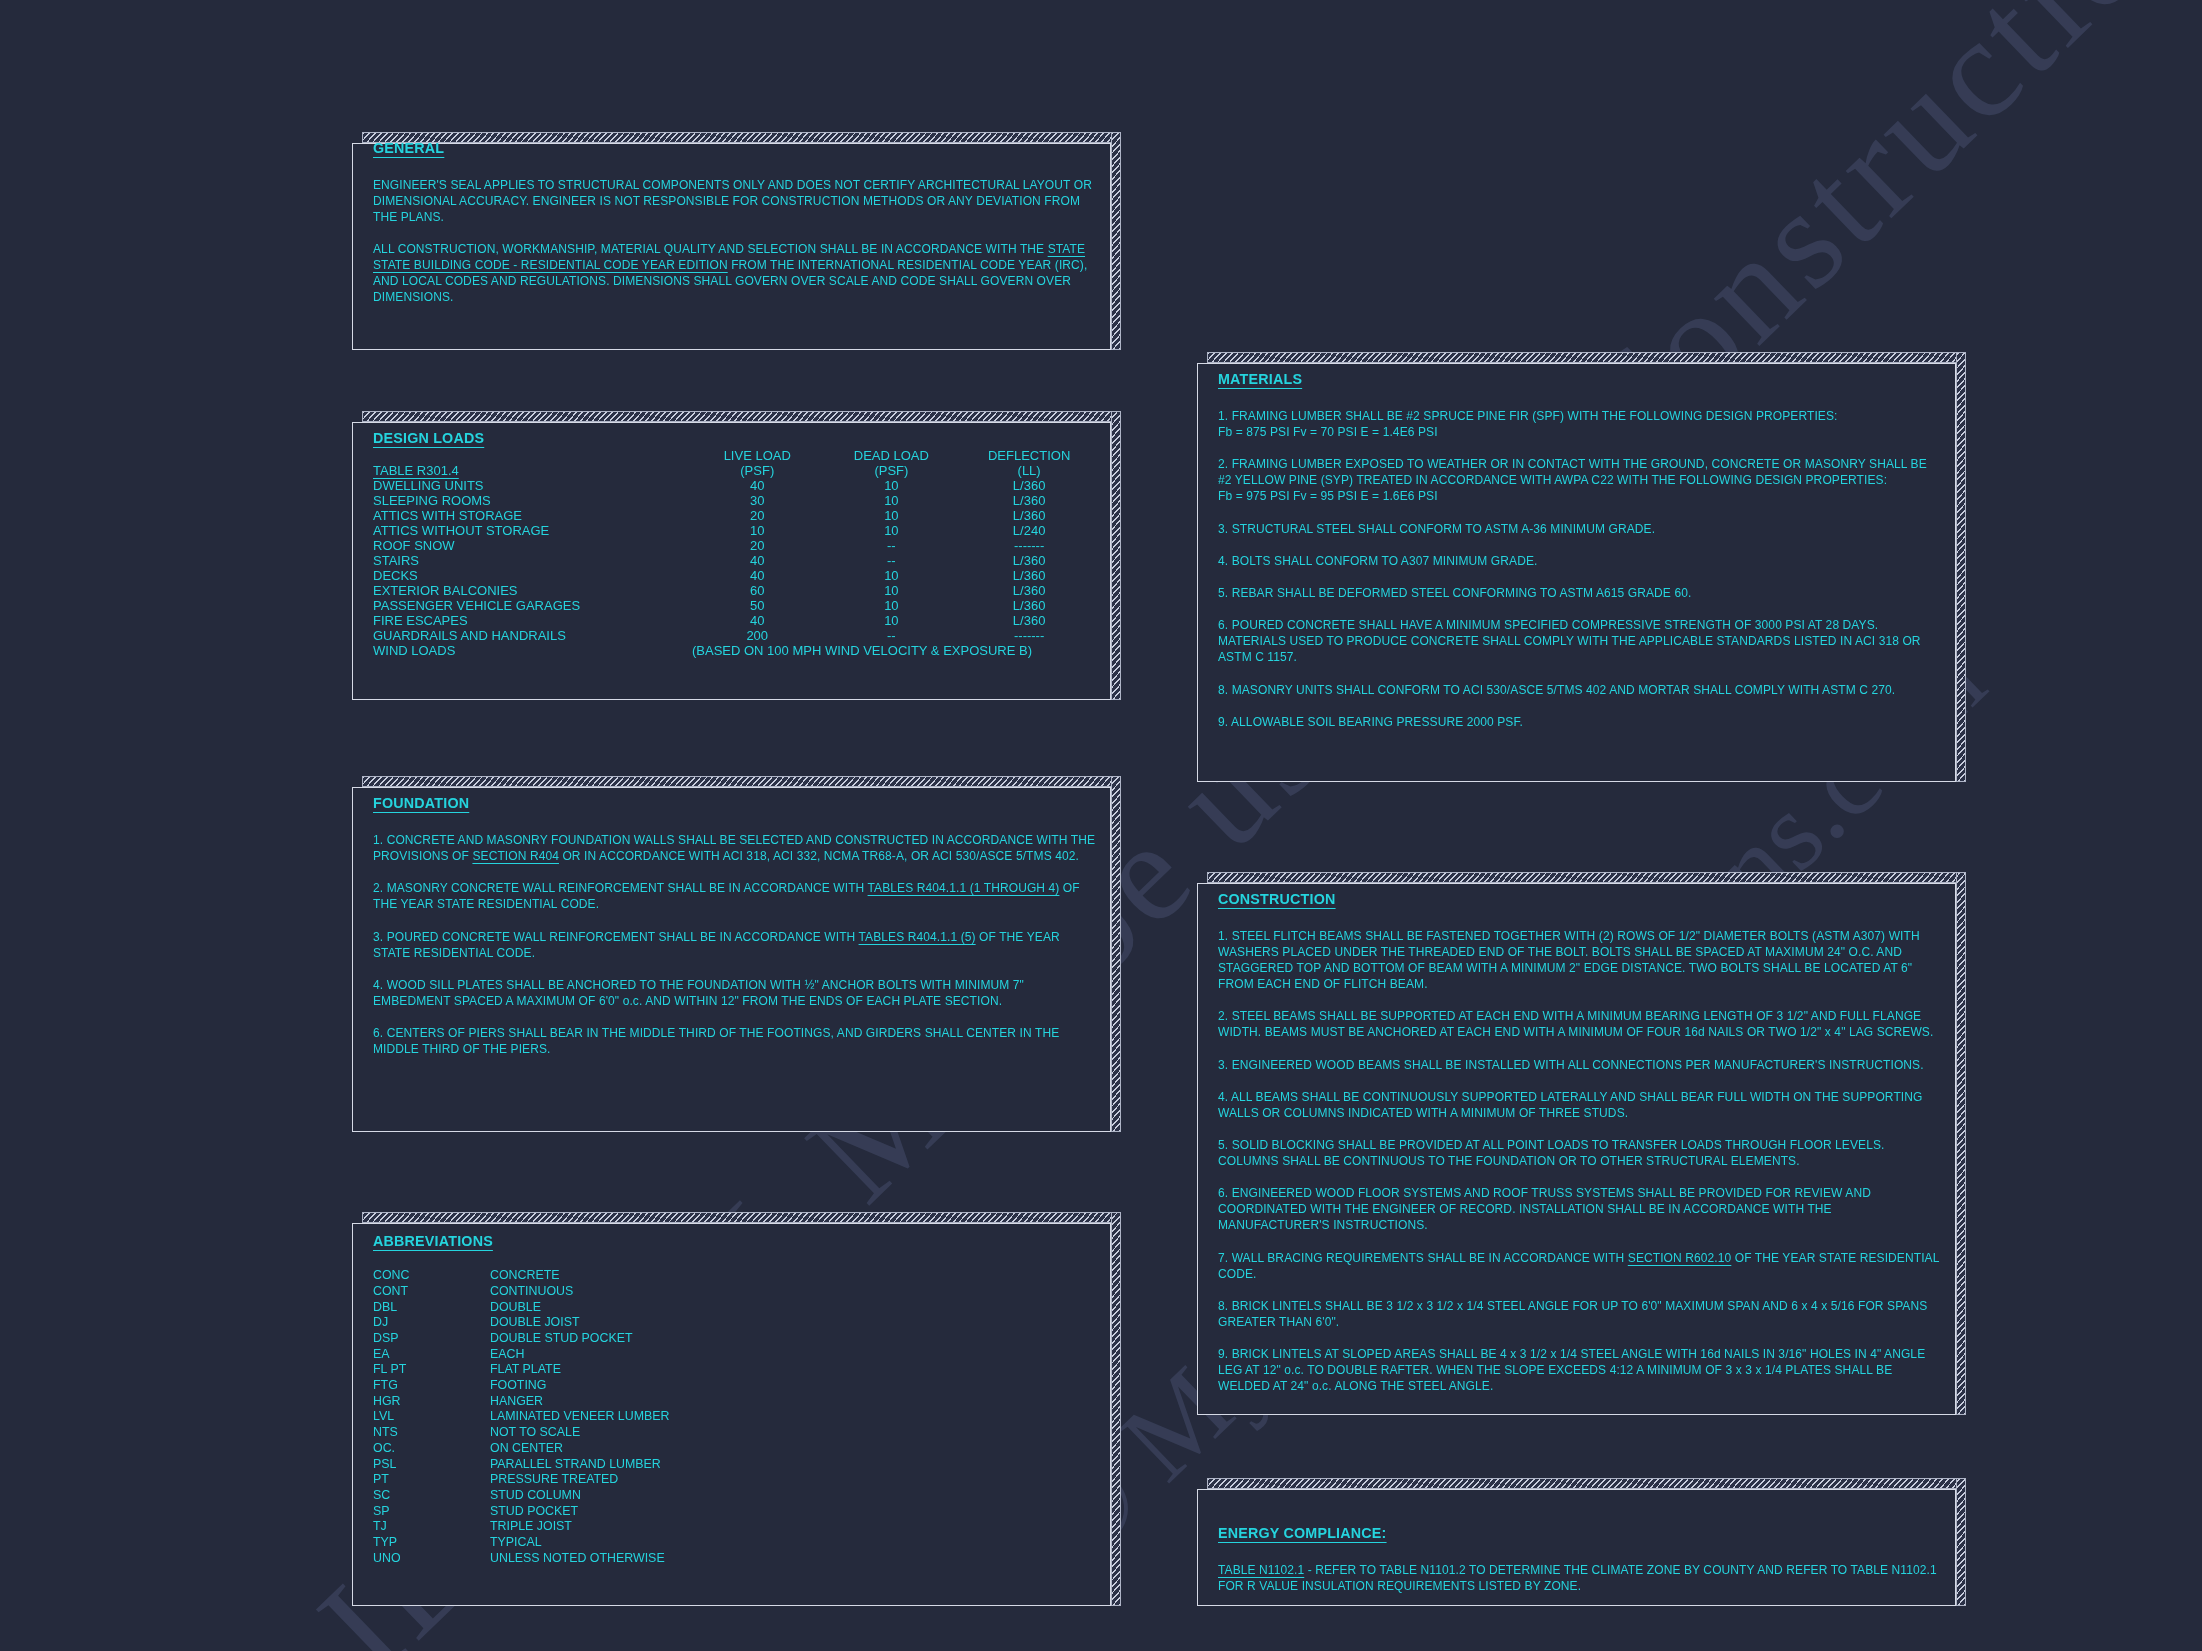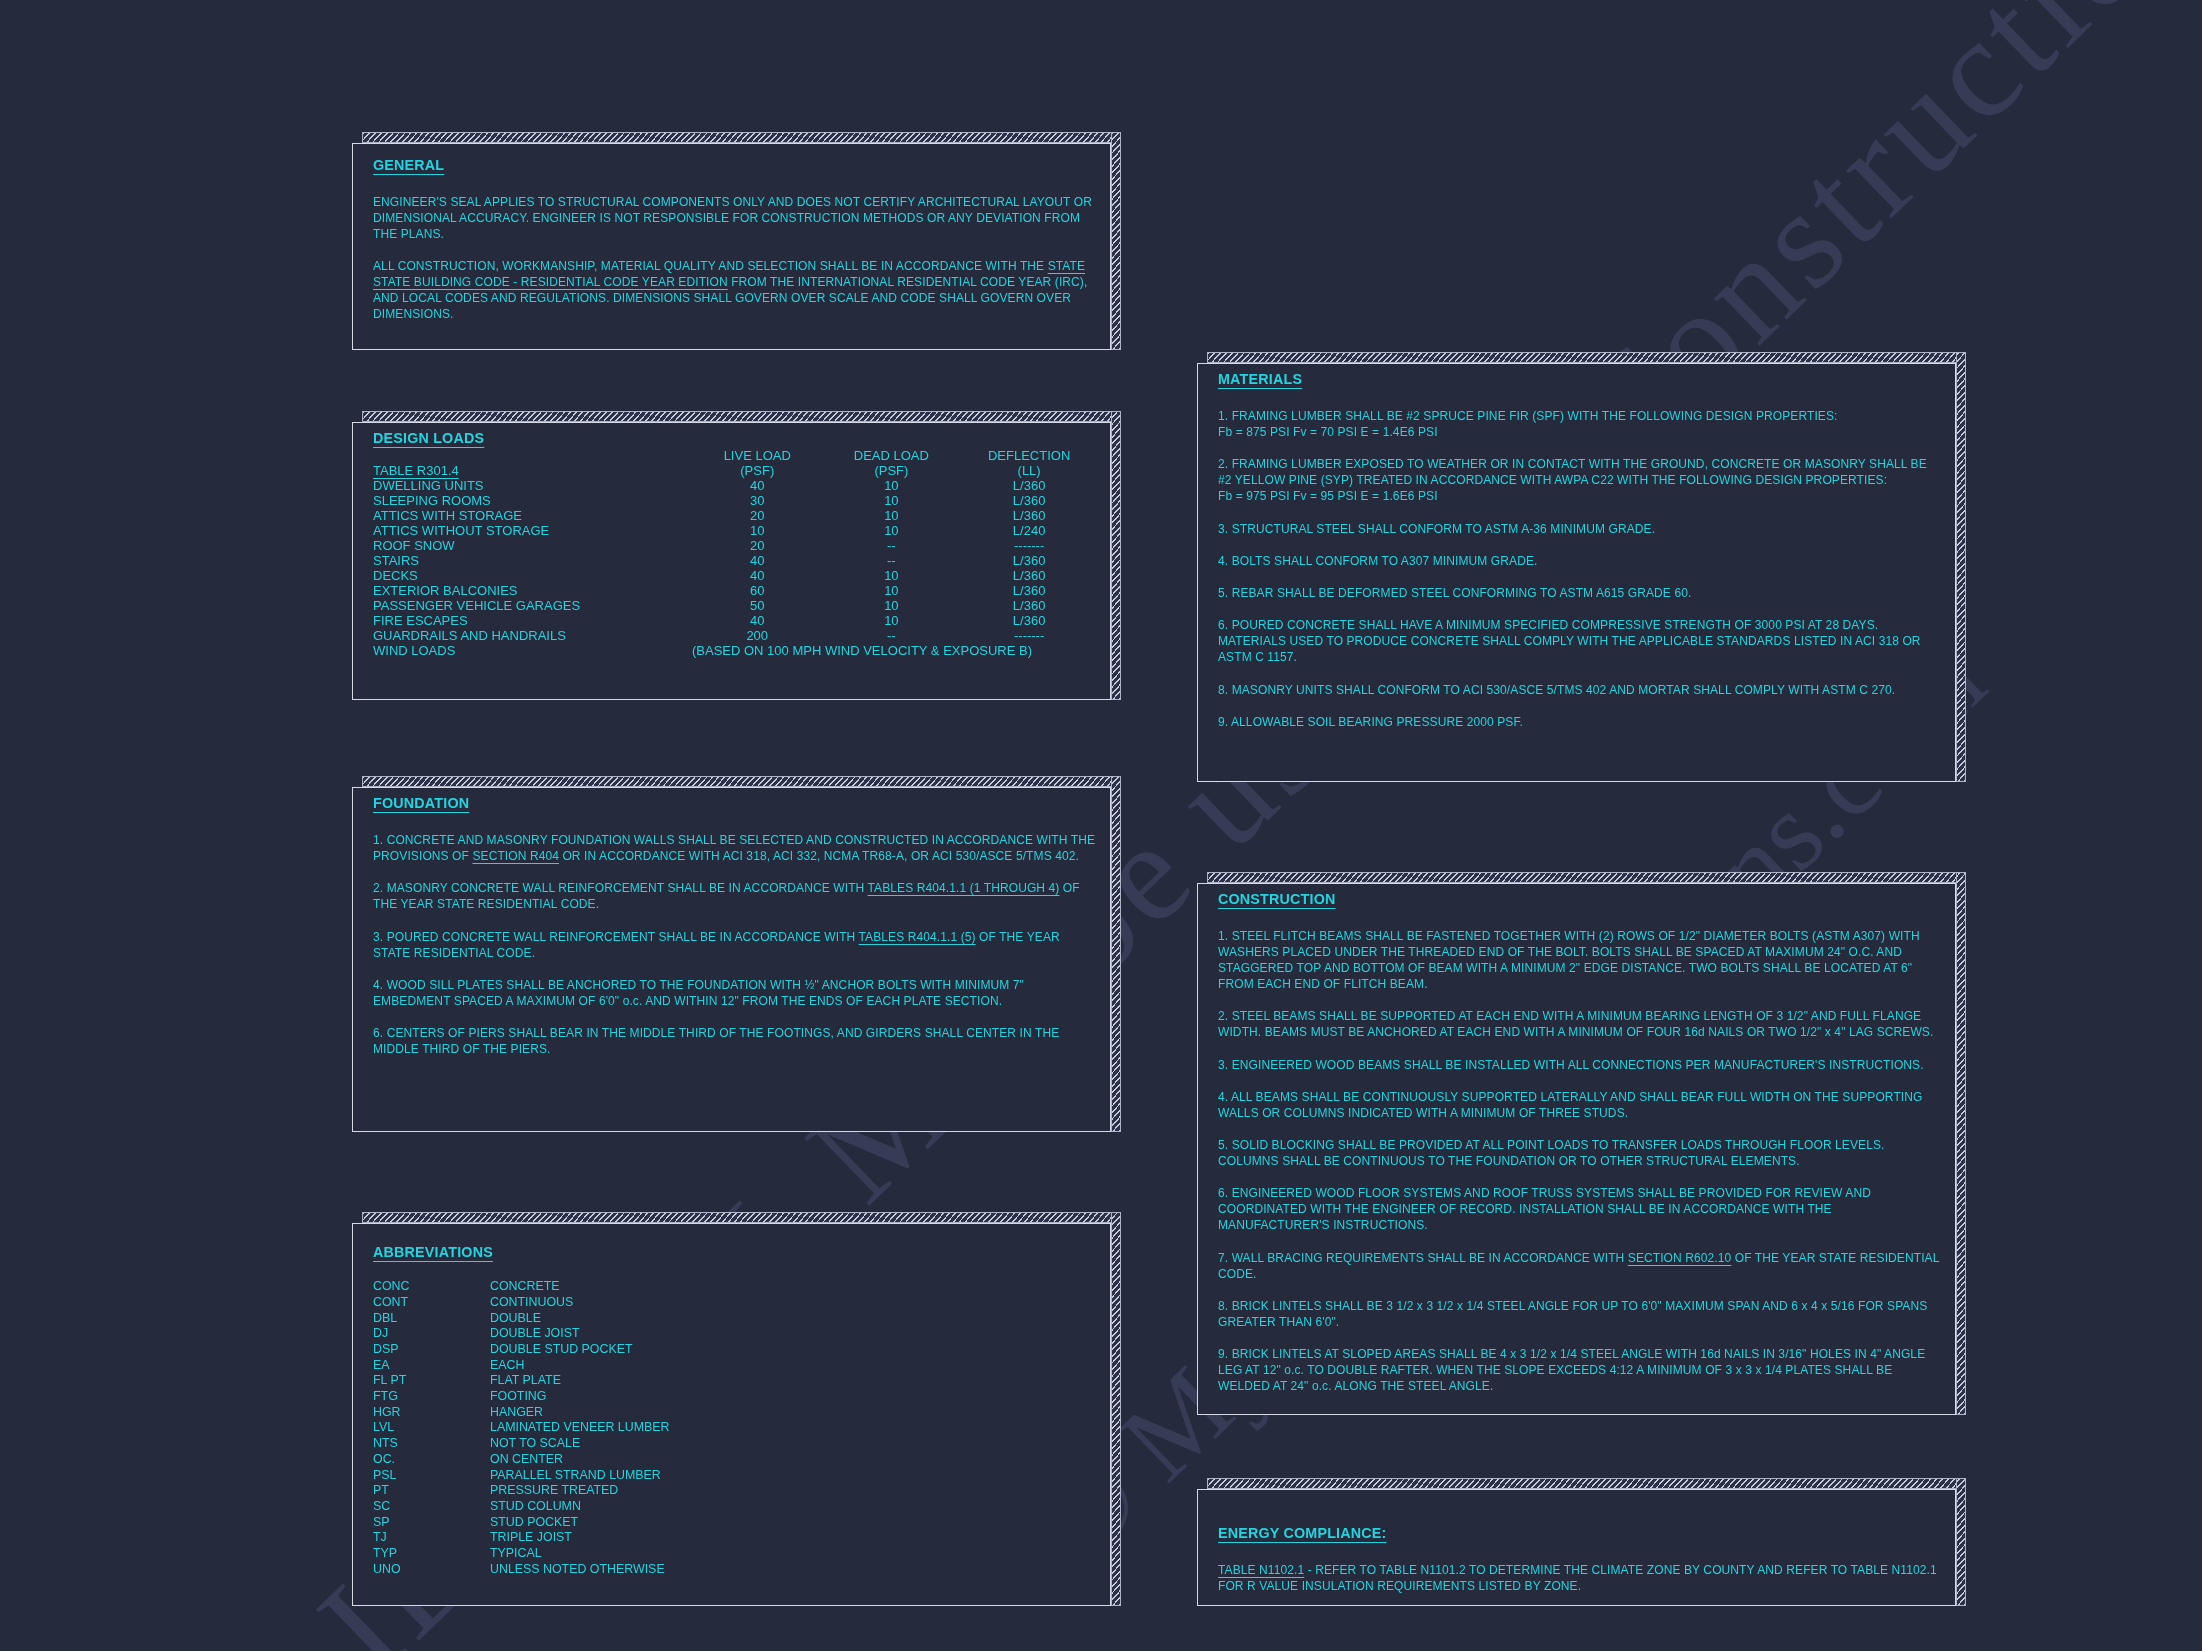--- a/index.html
+++ b/index.html
@@ -133,23 +133,23 @@
 
   
   #panel-general      { left:352px;  top:132px;  width:769px;  height:218px; }
   #panel-design-loads { left:352px;  top:411px;  width:769px;  height:289px; }
   #panel-foundation   { left:352px;  top:776px;  width:769px;  height:356px; }
   #panel-abbreviations{ left:352px;  top:1212px; width:769px;  height:394px; }
   #panel-materials    { left:1197px; top:352px;  width:769px;  height:430px; }
   #panel-construction { left:1197px; top:872px;  width:769px;  height:543px;border-radius:28px; }
   #panel-energy       { left:1197px; top:1478px; width:769px;  height:128px; }
 
-  #panel-general      .panel-body{ padding-top:25px; }
+  #panel-general      .panel-body{ padding-top:8px; }
   #panel-design-loads .panel-body{ padding-top:19px;border-radius:27px; }
-  #panel-abbreviations .panel-body{ padding-top:21px;margin-top:11px; }
+  #panel-abbreviations .panel-body{ padding-top:21px; }
   #panel-energy       .panel-body{ padding-top:23px;margin-top:24px; }
 </style>
 </head>
 <body>
 
 <div id="watermark-layer">
   <div class="wm-text wm-a">© MyHomeFloorPlans.com</div>
   <div class="wm-text wm-b">ILLEGAL  May be used for Construction Estimations</div>
 </div>
 

